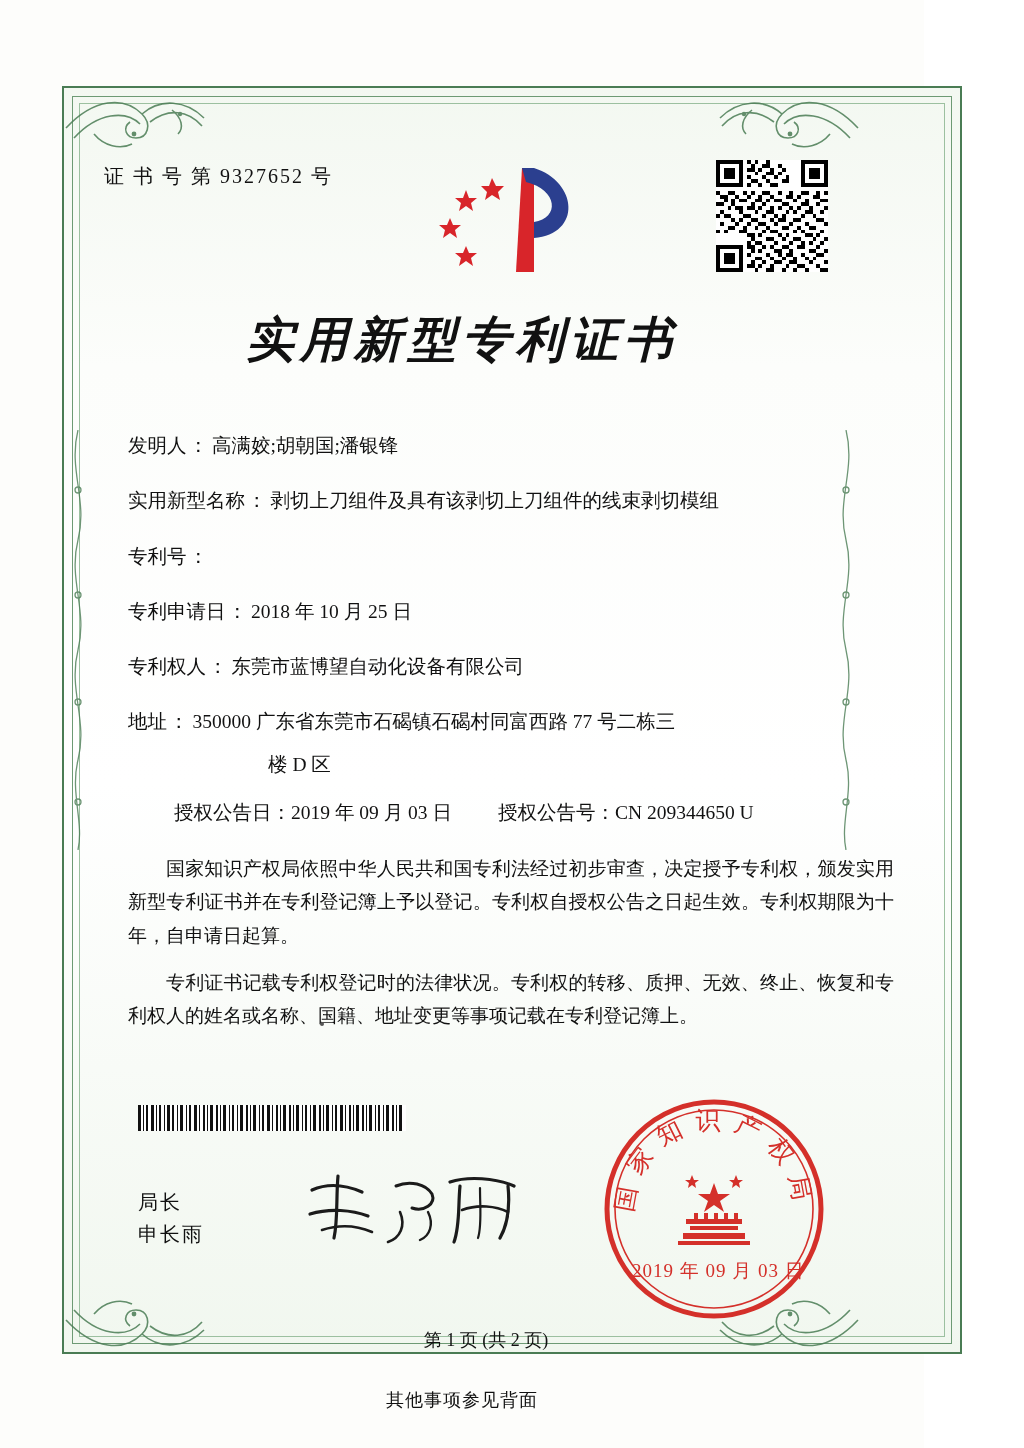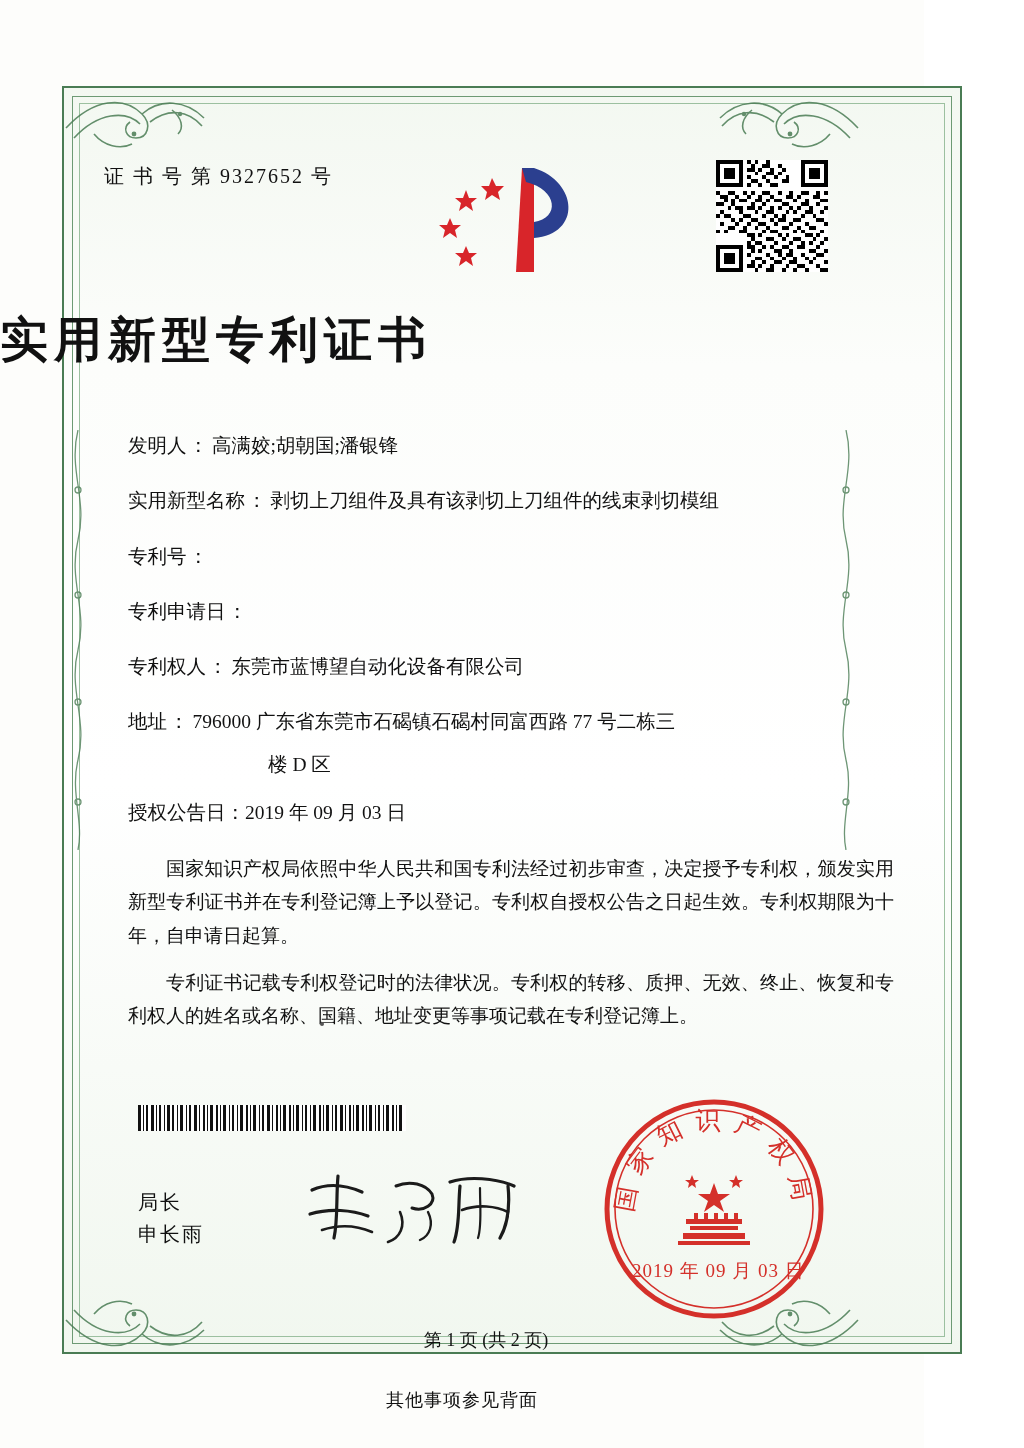--- a/index.html
+++ b/index.html
@@ -86,24 +86,26 @@
   }
   .qr {
     position: absolute;
     right: 96px; top: 160px;
     width: 112px; height: 112px;
   }
 
   .title {
     position: absolute;
     left: 0; right: 0; top: 308px;
+    text-align: center;
     font-size: 48px;
     font-weight: bold;
     letter-spacing: 6px;
     font-family: "DejaVu Serif", "Liberation Serif", serif;
+    font-style: italic;
   }
 
   
   .fields {
     position: absolute;
     left: 128px; top: 432px;
     width: 770px;
     font-size: 19.5px;
     line-height: 1.45;
   }
@@ -127,21 +129,21 @@
   .addr-2nd {
     margin-left: 140px;
     margin-bottom: 20px;
     font-size: 19.5px;
   }
   .grant-row {
     display: flex;
     margin-bottom: 24px;
     font-size: 19.5px;
   }
-  .grant-row .g1 { flex: 0 0 370px; }
+  .grant-row .g1 { flex: 0 0 370px; text-align: center; }
   .grant-row .g2 { flex: 1 1 auto; }
 
   
   .paras {
     position: absolute;
     left: 128px; top: 852px;
     width: 766px;
     font-size: 19px;
     line-height: 1.75;
     text-align: justify;
@@ -504,36 +506,38 @@
       <span class="flabel"><span>实用新型名称</span><span class="colon">：</span></span>
       <span class="fvalue">剥切上刀组件及具有该剥切上刀组件的线束剥切模组</span>
     </div>
 
     <div class="frow">
       <span class="flabel"><span class="spread">专利号</span><span class="colon">：</span></span>
     </div>
 
     <div class="frow">
       <span class="flabel"><span>专利申请日</span><span class="colon">：</span></span>
+      <span class="fvalue">2018 年 10 月 25 日</span>
     </div>
 
     <div class="frow">
       <span class="flabel"><span class="spread">专利权人</span><span class="colon">：</span></span>
       <span class="fvalue">东莞市蓝博望自动化设备有限公司</span>
     </div>
 
     <div class="frow addr">
       <span class="flabel"><span class="spread">地址</span><span class="colon">：</span></span>
-      <span class="fvalue">796000 广东省东莞市石碣镇石碣村同富西路 77 号二栋三</span>
+      <span class="fvalue">350000 广东省东莞市石碣镇石碣村同富西路 77 号二栋三</span>
     </div>
 
     <div class="addr-2nd">楼 D 区</div>
 
     <div class="grant-row">
       <span class="g1"><span>授权公告日</span>：<span>2019 年 09 月 03 日</span></span>
+      <span class="g2"><span>授权公告号</span>：<span>CN 209344650 U</span></span>
     </div>
   </div>
 
   <div class="paras">
     <p>国家知识产权局依照中华人民共和国专利法经过初步审查，决定授予专利权，颁发实用新型专利证书并在专利登记簿上予以登记。专利权自授权公告之日起生效。专利权期限为十年，自申请日起算。</p>
     <p>专利证书记载专利权登记时的法律状况。专利权的转移、质押、无效、终止、恢复和专利权人的姓名或名称、国籍、地址变更等事项记载在专利登记簿上。</p>
   </div>
 
   <div class="dot-mark"></div>
 

